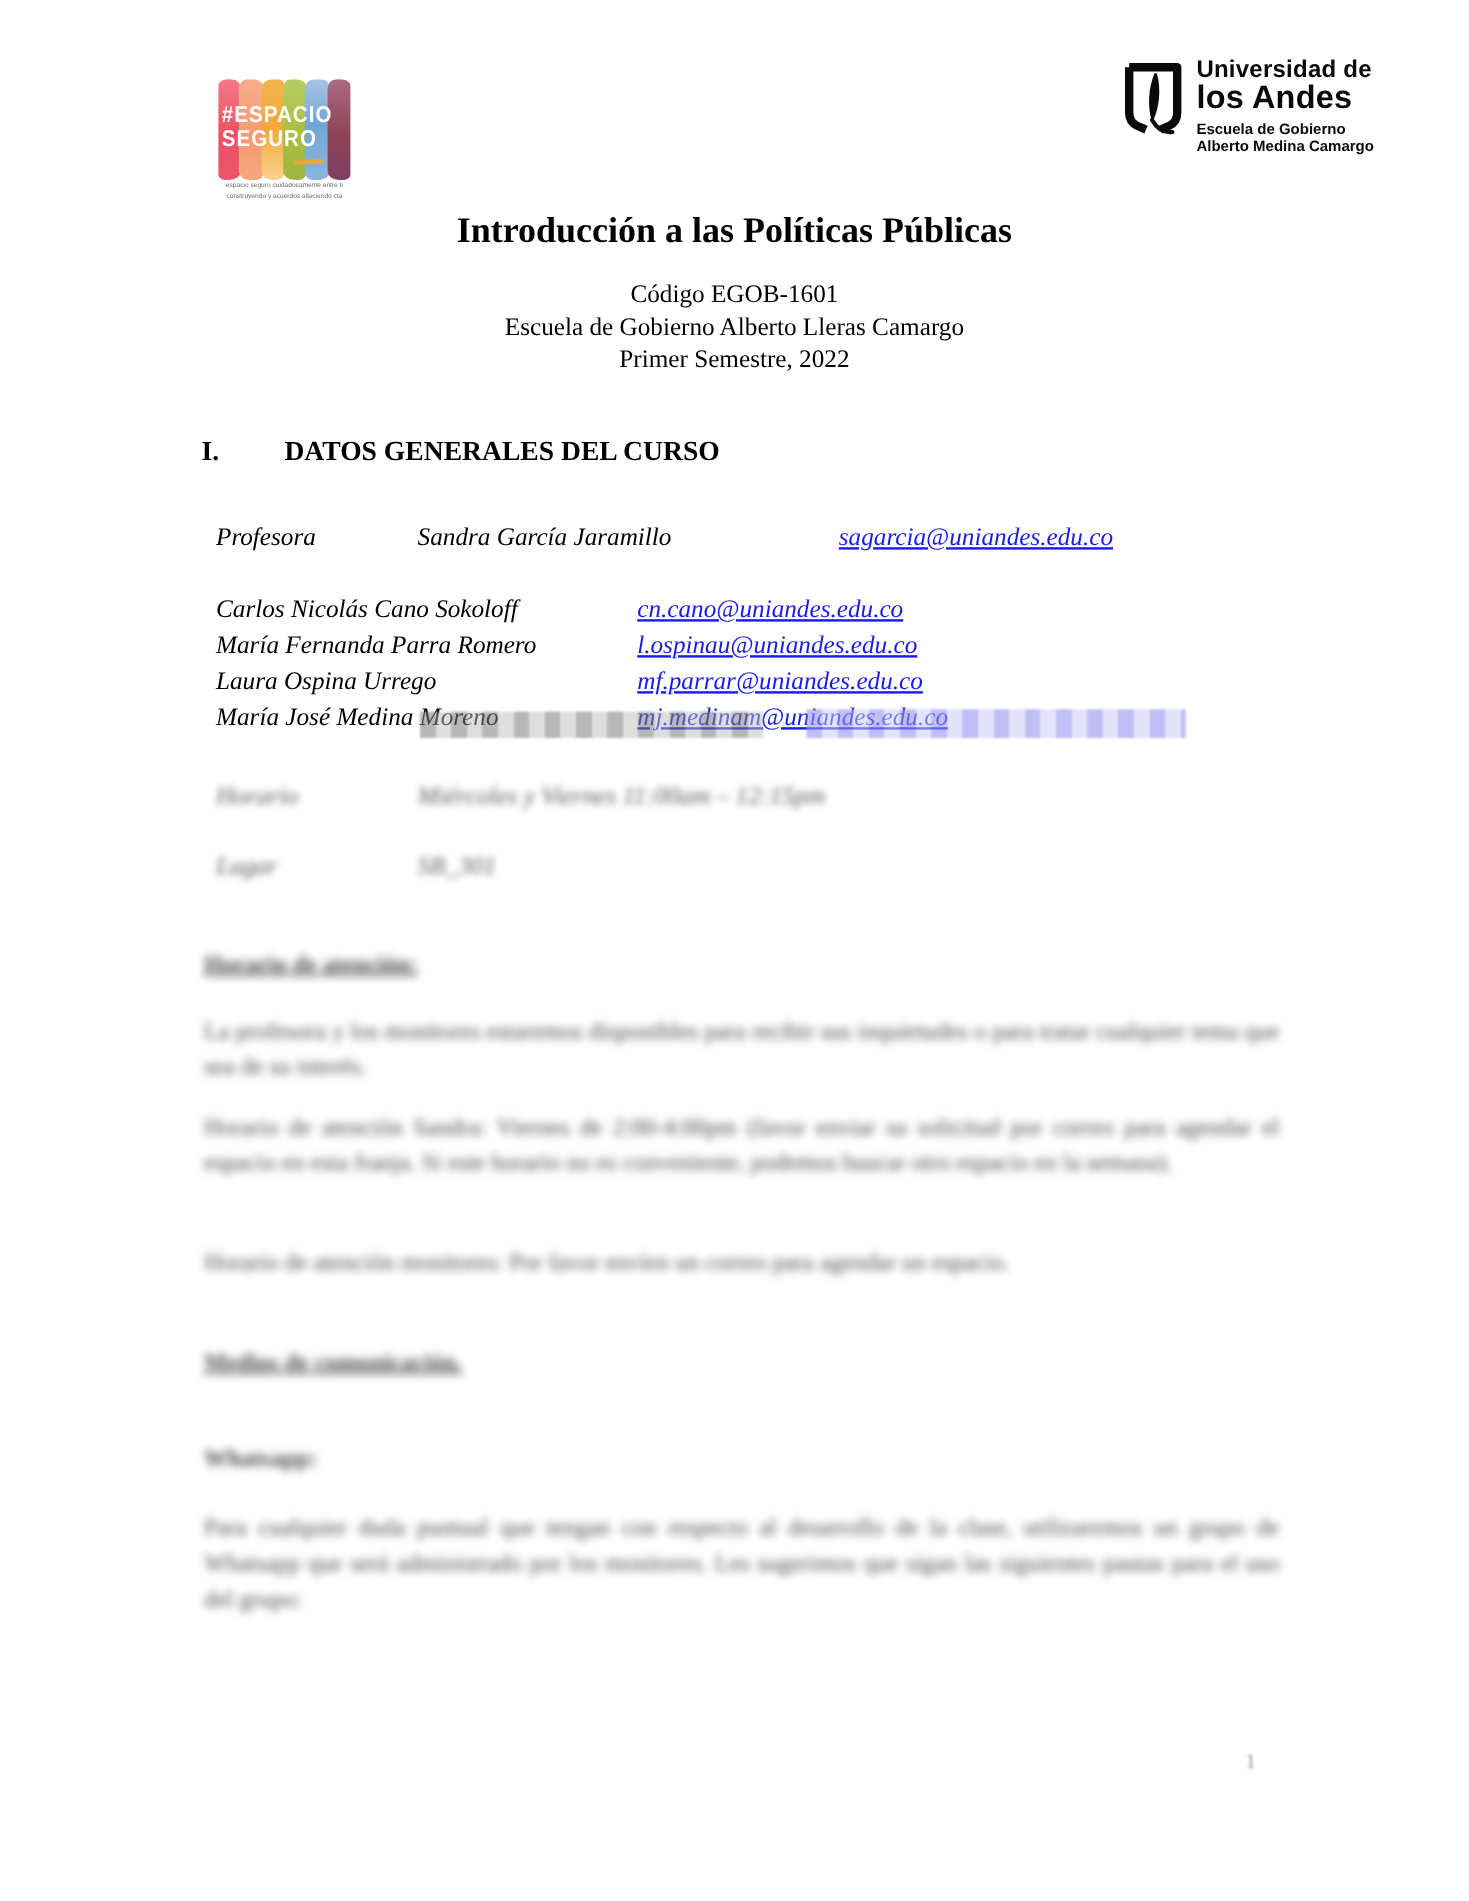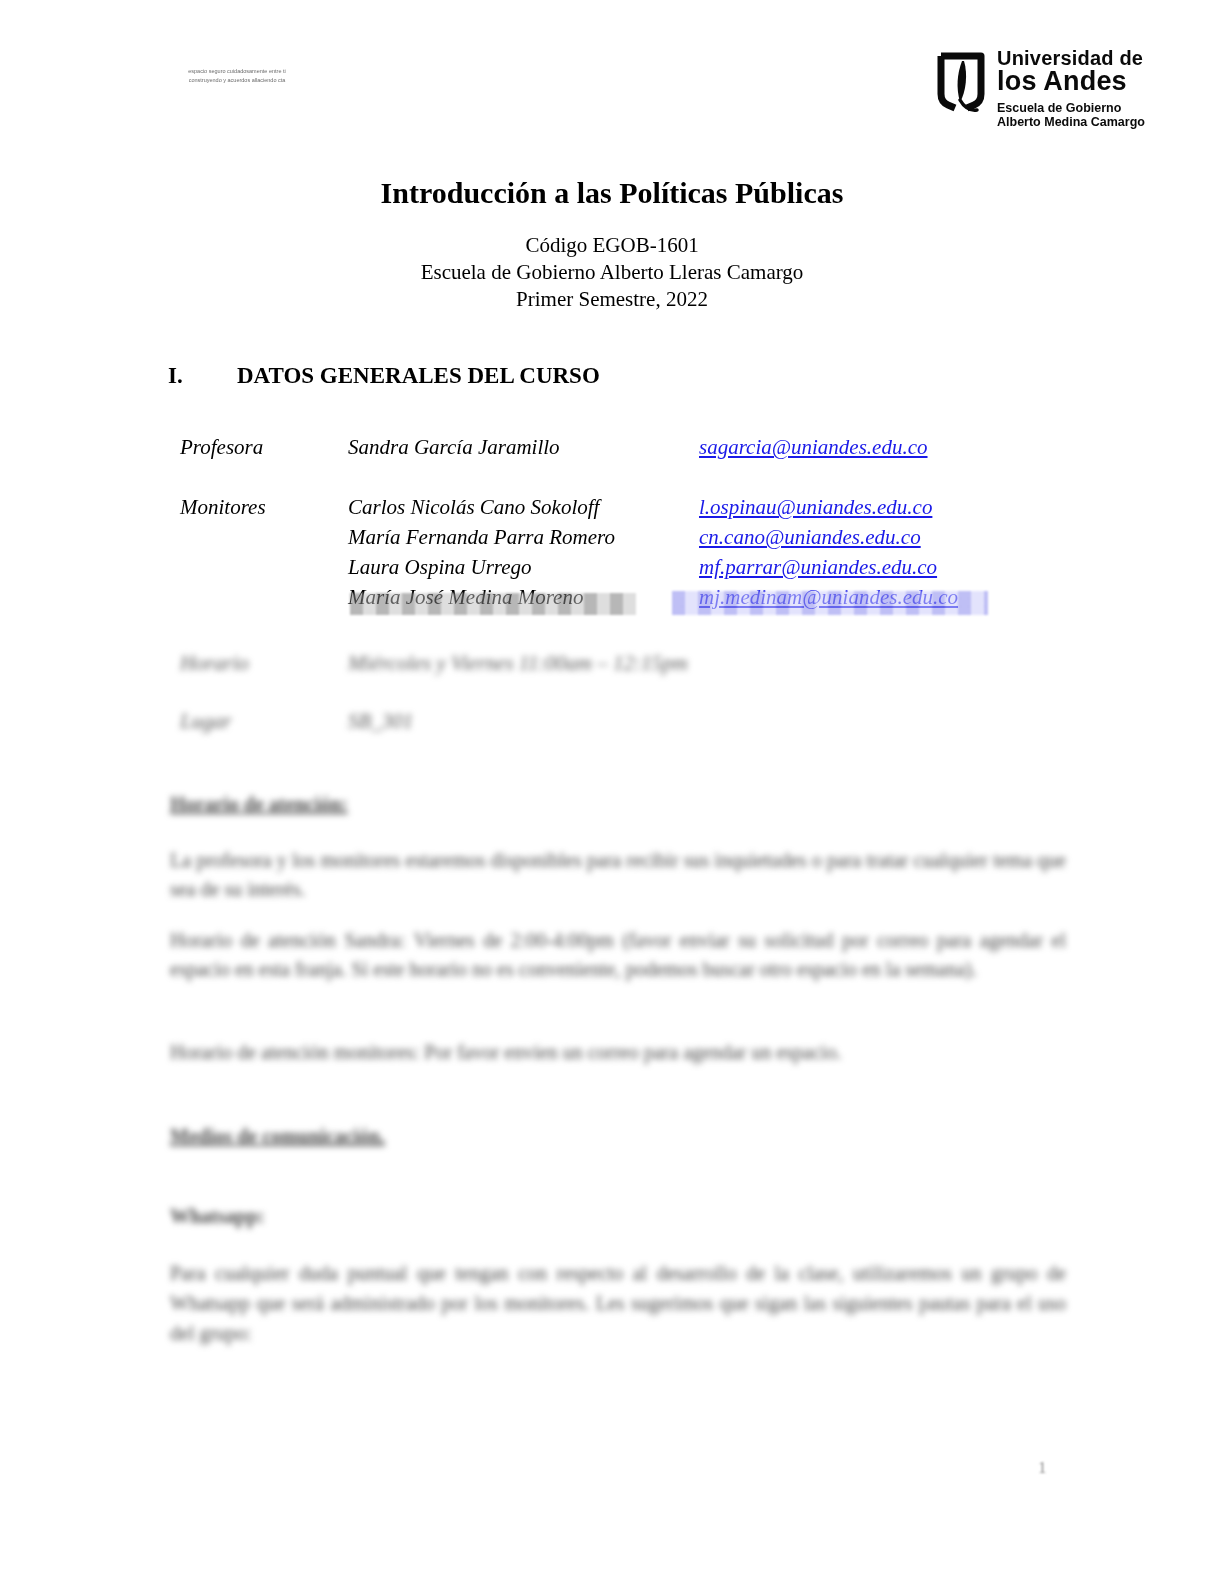--- a/index.html
+++ b/index.html
@@ -64,20 +64,31 @@
   .mosaic-gray{background:repeating-linear-gradient(90deg,rgba(125,125,125,.55) 0 13px,rgba(190,190,190,.5) 13px 26px);filter:blur(1px);}
   .mosaic-blue{background:repeating-linear-gradient(90deg,rgba(148,148,238,.6) 0 13px,rgba(205,205,250,.55) 13px 26px);filter:blur(1px);}
   .pageno{position:absolute;left:1038px;top:1458px;font-size:17px;color:#8f8f8f;filter:blur(1.3px);}
 </style>
 </head>
 <body>
 
 <div class="page">
 
   <div class="logo-es">
+    <div class="stripes">
+      <div class="stripe s1"></div>
+      <div class="stripe s2"></div>
+      <div class="stripe s3"></div>
+      <div class="stripe s4"></div>
+      <div class="stripe s5"></div>
+      <div class="stripe s6"></div>
+      <div class="word word1">#ESPACIO</div>
+      <div class="word word2">SEGURO</div>
+      <div class="brushdash"></div>
+    </div>
     <div class="caption">espacio seguro cuidadosamente entre ti</div>
     <div class="caption">construyendo y acuerdos allaciendo cta</div>
   </div>
 
   <div class="logo-ua">
     <svg class="shield" width="56" height="62" viewBox="0 0 56 62">
       <path d="M8 4 H48 V42 Q48 50 41 53 L34 56" fill="none" stroke="#0a0a0a" stroke-width="7" stroke-linejoin="round"></path>
       <path d="M8 4 V42 Q8 50 15 53 L22 56" fill="none" stroke="#0a0a0a" stroke-width="7" stroke-linejoin="round"></path>
       <path d="M29 9 C24 22 23 36 27 50 C33 40 35 22 31 9 Z" fill="#0a0a0a"></path>
       <path d="M27 48 C31 55 37 59 44 58" fill="none" stroke="#0a0a0a" stroke-width="3.5" stroke-linecap="round"></path>
@@ -101,30 +112,29 @@
     <span class="numeral">I.</span><span>DATOS GENERALES DEL CURSO</span>
   </div>
 
   <div class="docrow" style="top:432px;">
     <div class="col-label">Profesora</div>
     <div class="col-name">Sandra García Jaramillo</div>
     <div class="col-mail"><a class="mail">sagarcia@uniandes.edu.co</a></div>
   </div>
 
   <div class="docrow" style="top:492px;">
-    <div class="col-label">Monitores</div>
     <div class="col-name stack">
       <div>Carlos Nicolás Cano Sokoloff</div>
       <div>María Fernanda Parra Romero</div>
       <div>Laura Ospina Urrego</div>
       <div>María José Medina Moreno</div>
     </div>
     <div class="col-mail stack">
+      <div><a class="mail">cn.cano@uniandes.edu.co</a></div>
       <div><a class="mail">l.ospinau@uniandes.edu.co</a></div>
-      <div><a class="mail">cn.cano@uniandes.edu.co</a></div>
       <div><a class="mail">mf.parrar@uniandes.edu.co</a></div>
       <div><a class="mail">mj.medinam@uniandes.edu.co</a></div>
     </div>
   </div>
 
   <div class="mosaic mosaic-gray" style="left:350px;top:593px;width:286px;height:22px;"></div>
   <div class="mosaic mosaic-blue" style="left:672px;top:591px;width:316px;height:24px;"></div>
 
   <div class="docrow blur-row" style="top:648px;">
     <div class="col-label">Horario</div>

